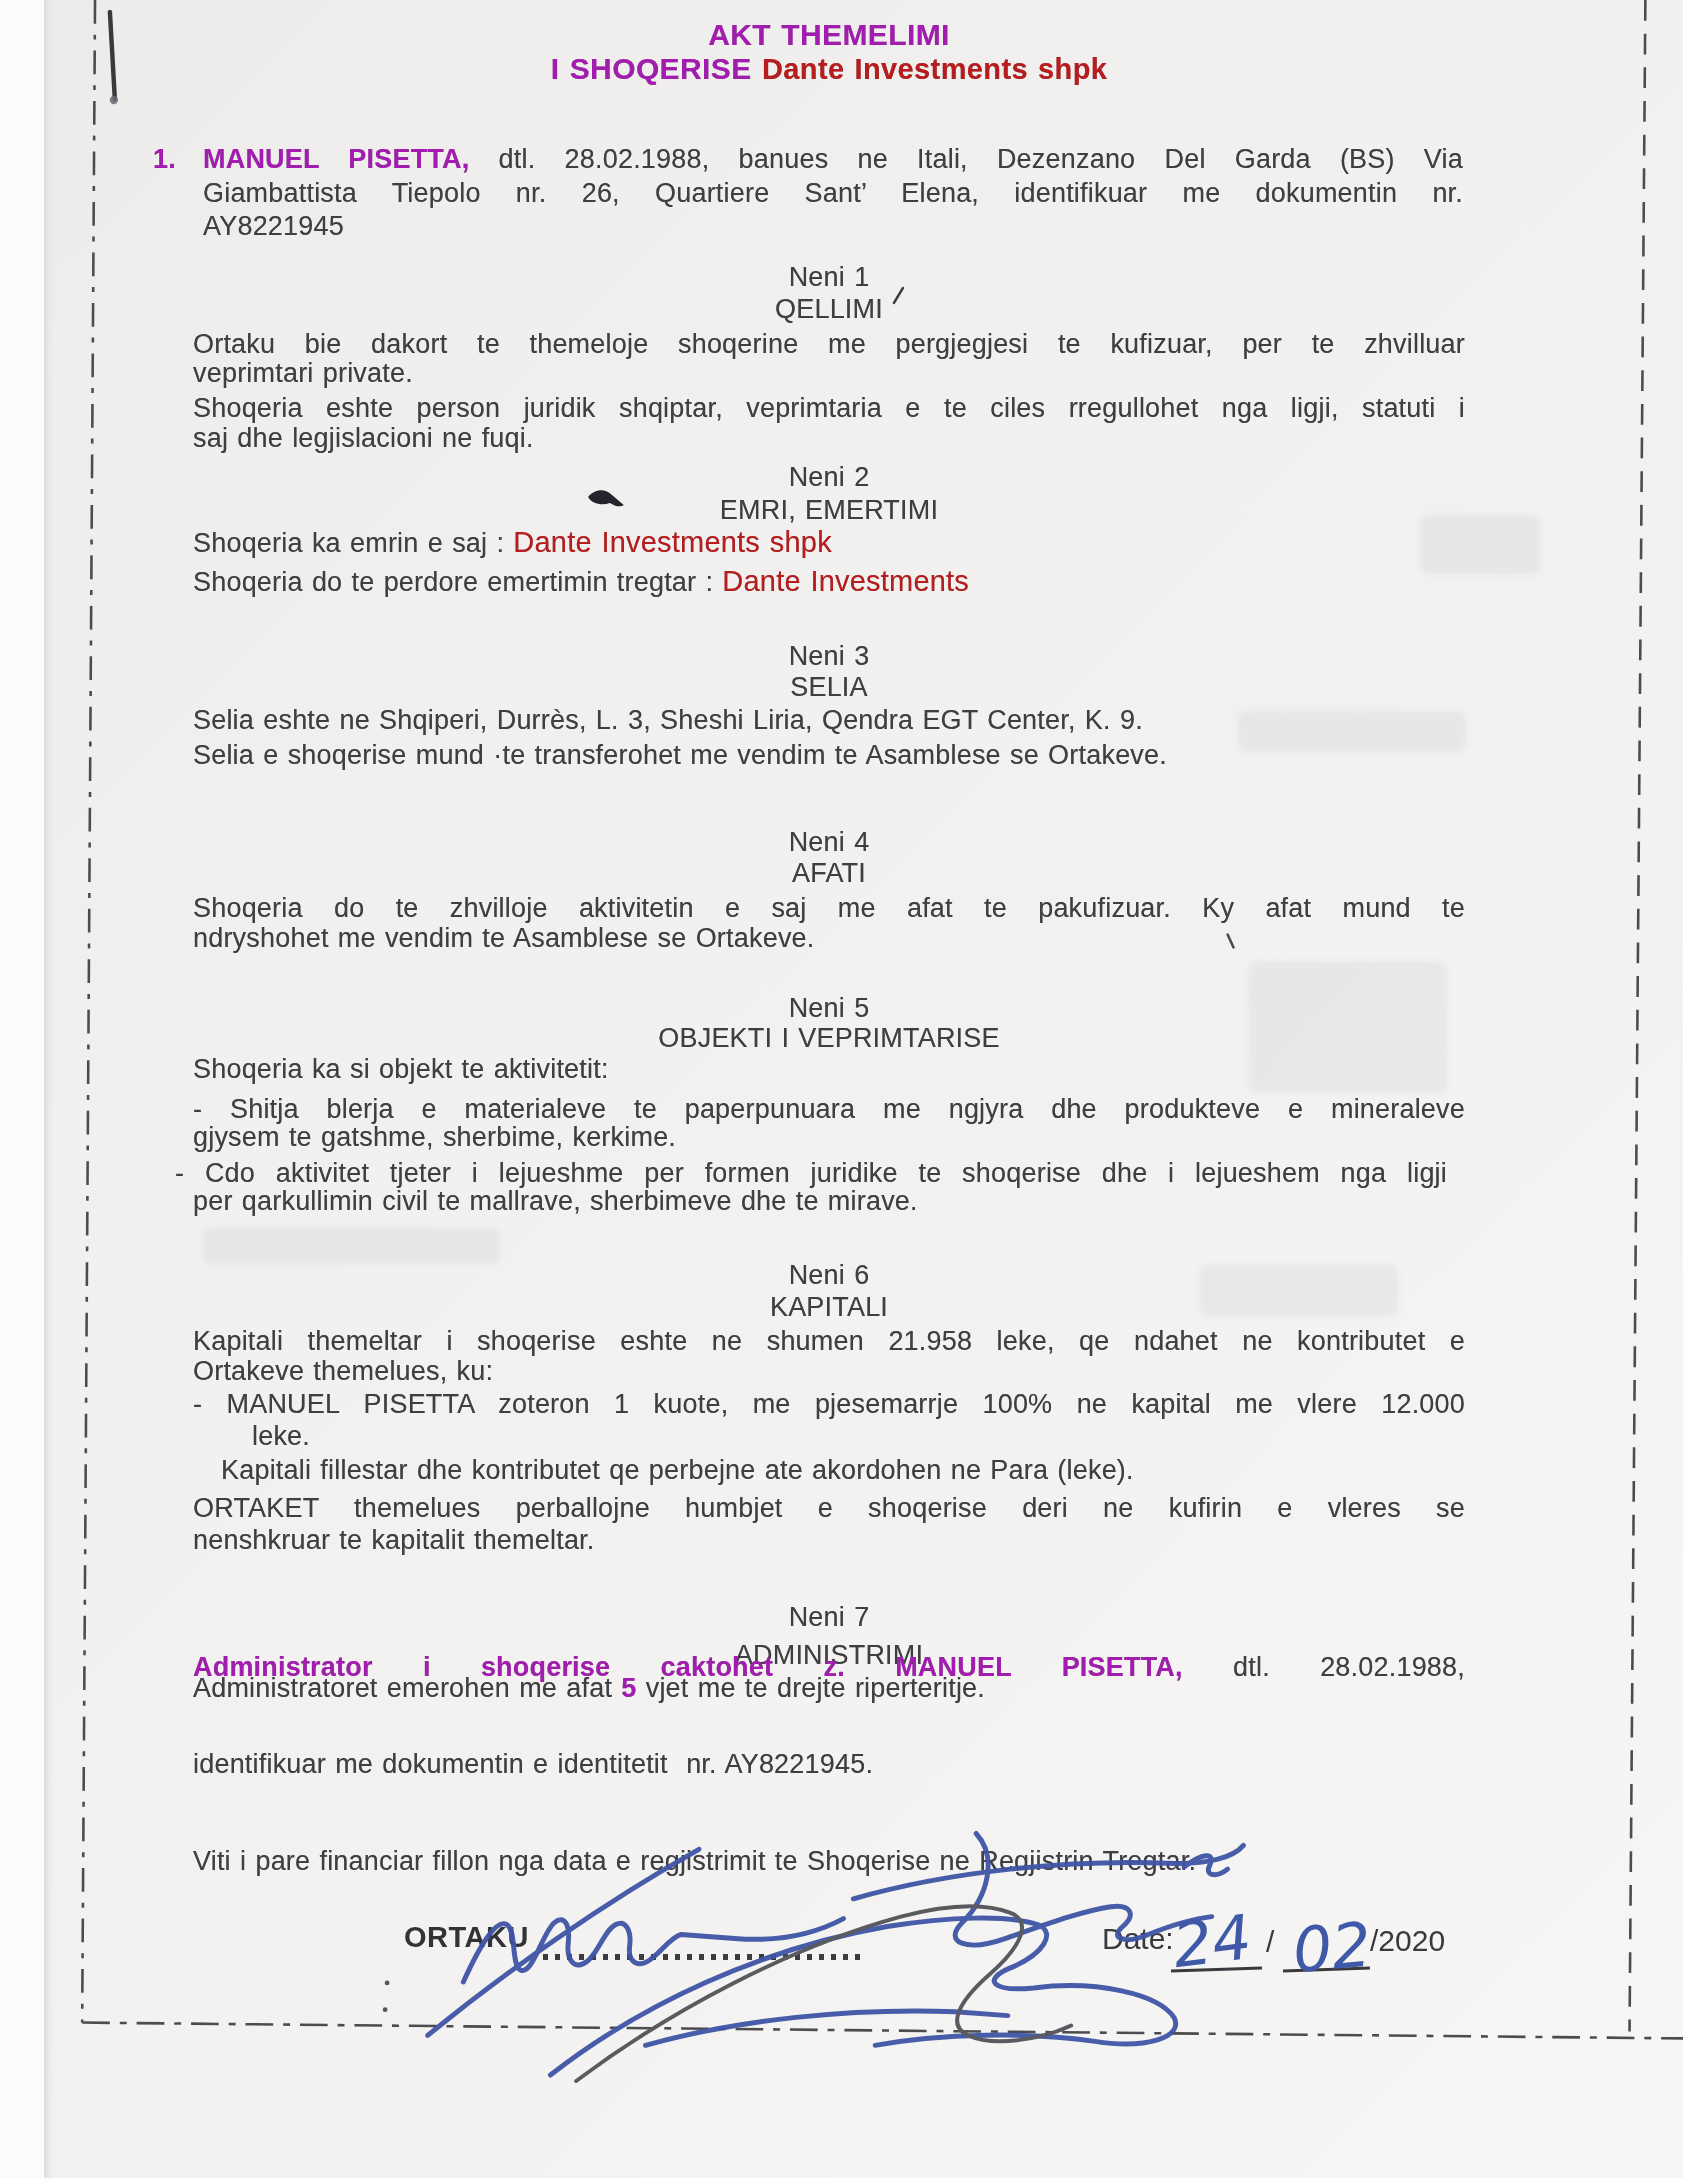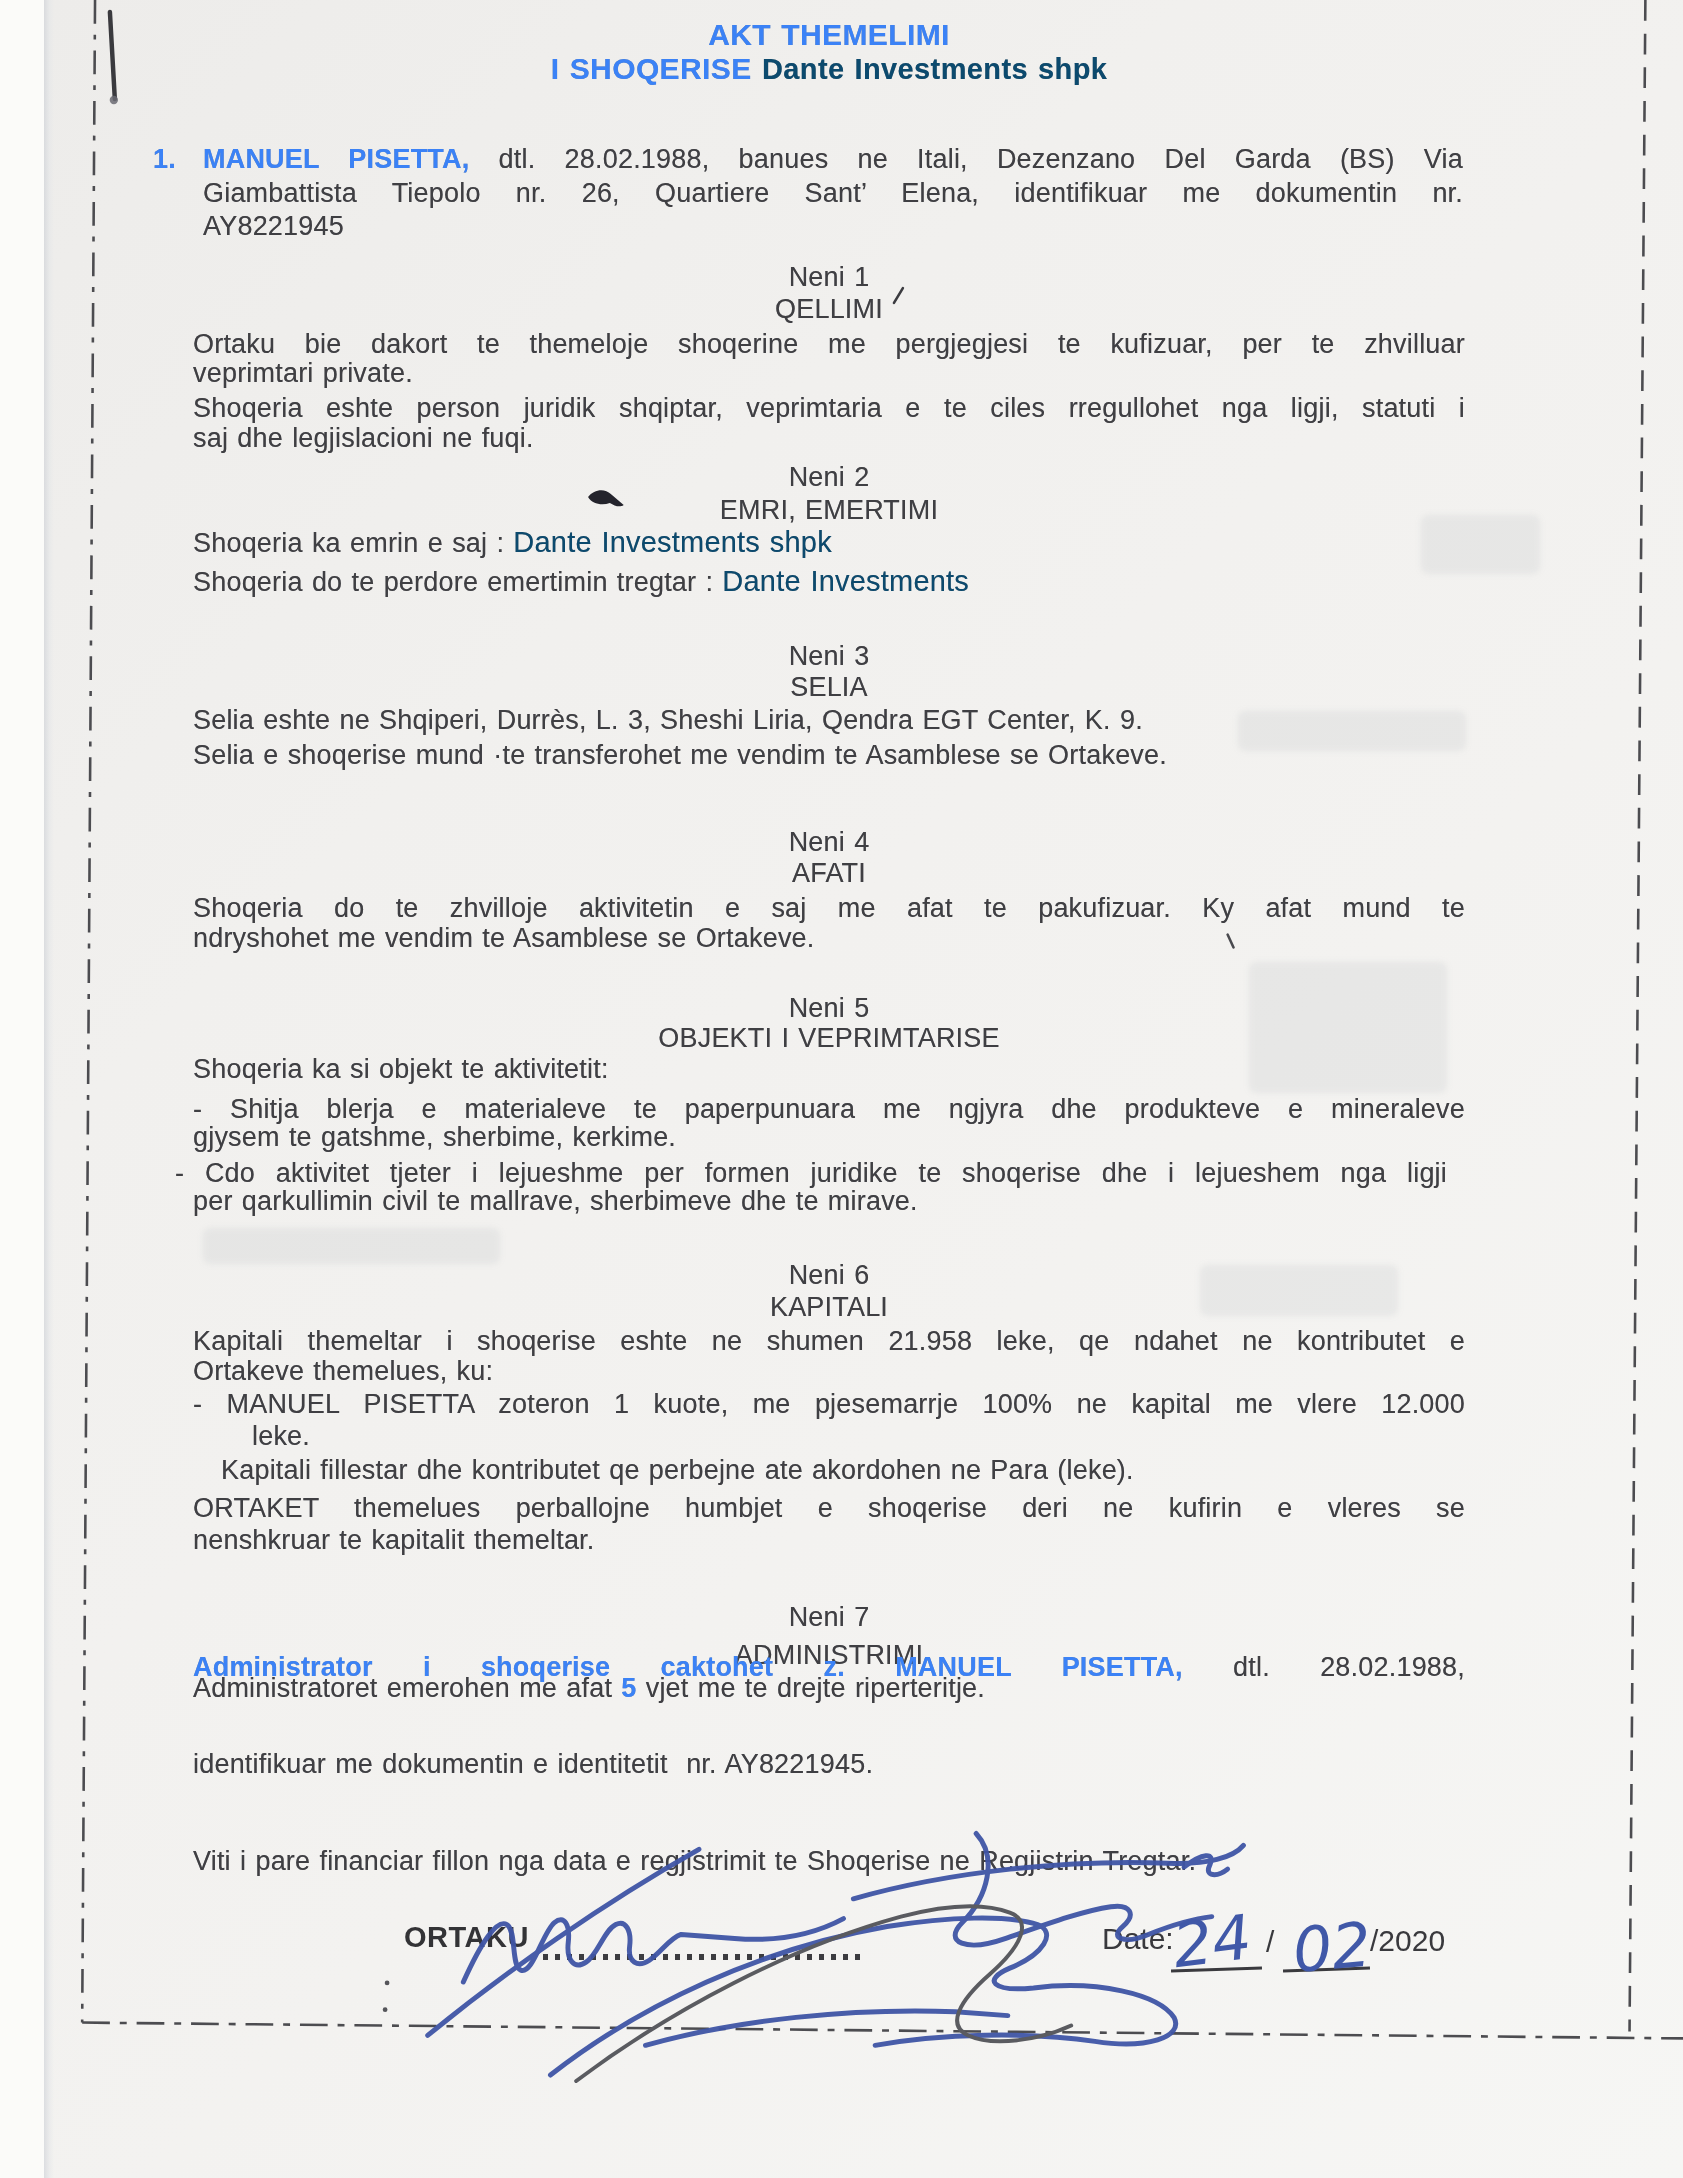--- a/index.html
+++ b/index.html
@@ -18,22 +18,22 @@
     background:linear-gradient(90deg,#c9cdd4 0%,#e4e6e8 55%,rgba(240,240,238,0) 100%);
     opacity:.55;
   }
   .line{
     position:absolute;height:36px;line-height:34px;font-size:27px;
     color:#3f3f43;letter-spacing:0.2px;word-spacing:1.5px;white-space:nowrap;
     text-shadow:0 0 0.5px rgba(70,70,75,.55);
   }
   .line.just{white-space:normal;text-align:justify;text-align-last:justify;}
   .line.cent{text-align:center;white-space:normal;}
-  .line .b{font-weight:bold;color:#3b82f6;}
-  .line .alt{font-size:29px;color:#0c4a6e;}
+  .line .b{font-weight:bold;color:#a21caf;}
+  .line .alt{font-size:29px;color:#b91c1c;}
   .line.big{font-size:30px;letter-spacing:0.4px;}
   
   #ortaku-label{position:absolute;left:404px;top:1921px;font-size:29px;font-weight:bold;color:#333336;letter-spacing:0.5px;}
   #ortaku-dots{position:absolute;left:543px;top:1954px;width:321px;height:6px;
     background:repeating-linear-gradient(90deg,#3c3c40 0 5px,rgba(0,0,0,0) 5px 12px);}
   #date-label{position:absolute;left:1102px;top:1922px;font-size:30px;color:#39393d;}
   #date-sep{position:absolute;left:1266px;top:1925px;font-size:30px;color:#39393d;}
   #date-year{position:absolute;left:1370px;top:1924px;font-size:30px;color:#39393d;}
   .date-blank{position:absolute;top:1968px;height:3px;background:#3a3a3e;}
   #date-blank-1{left:1171px;width:91px;transform:rotate(-2deg);}

